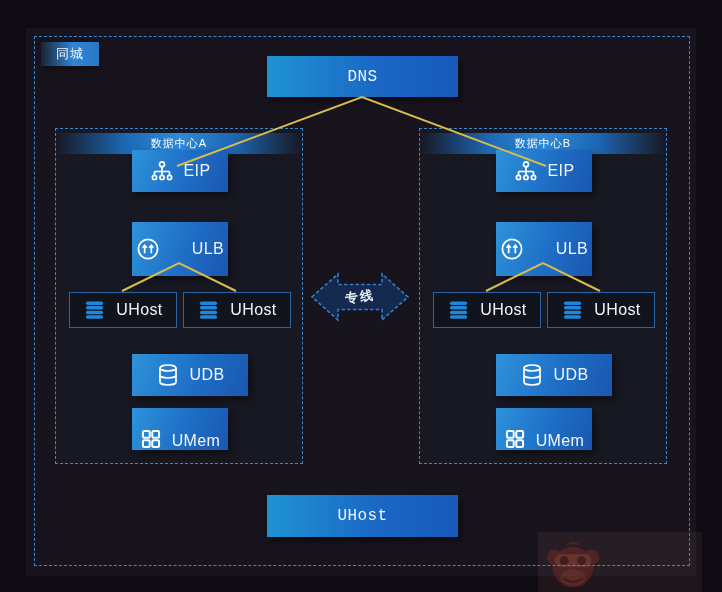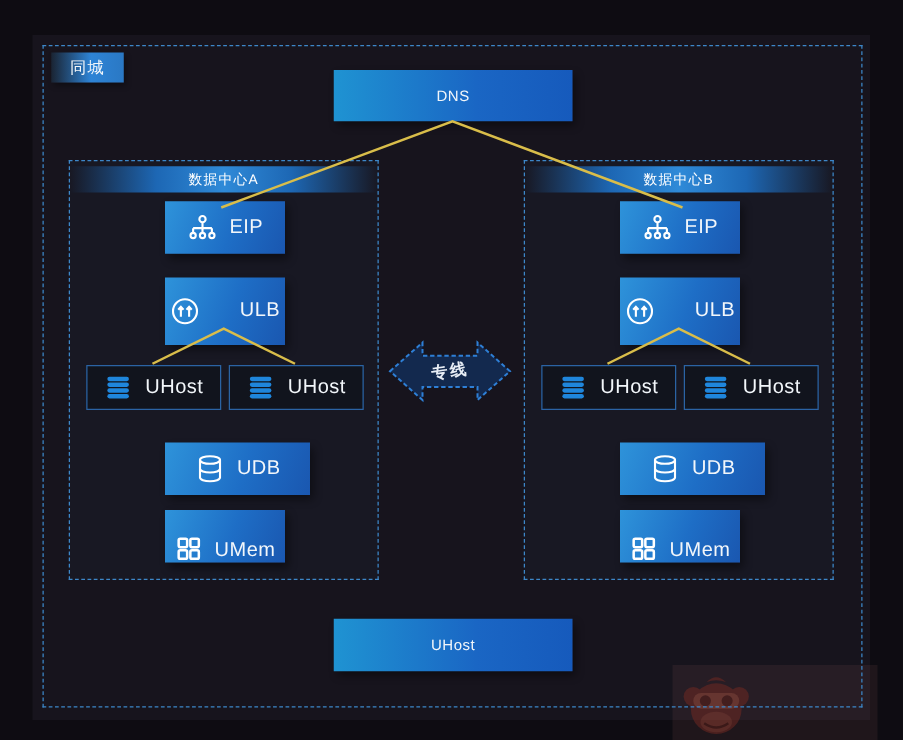--- a/index.html
+++ b/index.html
@@ -28,37 +28,38 @@
   }
   .node{
     position:absolute;display:flex;align-items:center;justify-content:center;gap:10px;
     background:linear-gradient(110deg,#2e93da 0%,#1e6ec6 55%,#1a57b0 100%);
     box-shadow:3px 4px 7px rgba(0,0,0,0.45);
     font-size:16px;letter-spacing:0.4px;z-index:2;
   }
   .node .lbl{font-weight:500;}
   .wide{
     background:linear-gradient(90deg,#1f93d2 0%,#1a66c4 60%,#165abc 100%);
-    font-size:12px;
+    font-size:16px;
+    font-family:Liberation Mono, monospace;
   }
   .dns{left:267px;top:56px;width:191px;height:41px;}
   .ufile{left:267px;top:495px;width:191px;height:42px;}
   .dc{
     position:absolute;top:128px;width:248px;height:336px;
     border:1px dashed #3d87c9;background:rgba(46,120,200,0.04);z-index:1;
   }
   .dc-a{left:55px;}
   .dc-b{left:419px;}
   .dc-header{
     position:absolute;left:0;top:4px;width:100%;height:21px;
     background:linear-gradient(90deg,rgba(20,24,38,0) 0%,#1d67b4 28%,#2f8ad8 50%,#1d67b4 72%,rgba(20,24,38,0) 100%);
     display:flex;align-items:center;justify-content:center;
     font-size:11px;letter-spacing:1px;color:#ffffff;
   }
-  .n-eip {left:76px;top:32px;width:96px;height:42px;}
+  .n-eip {left:76px;top:21px;width:96px;height:42px;}
   .n-ulb {left:76px;top:93px;width:96px;height:54px;gap:32px;}
   .n-udb {left:76px;top:225px;width:116px;height:42px;}
   .n-umem{left:76px;top:279px;width:96px;height:42px;align-items:flex-end;}
   .uhost{
     left:13px;top:163px;width:108px;height:36px;
     background:#11141d;border:1px solid #2b63a4;box-shadow:none;
   }
   .uhost.r{left:127px;}
   .connectors{position:absolute;left:0;top:0;z-index:3;pointer-events:none;}
   .linkarrow{position:absolute;left:310px;top:267px;width:100px;height:60px;z-index:2;}

